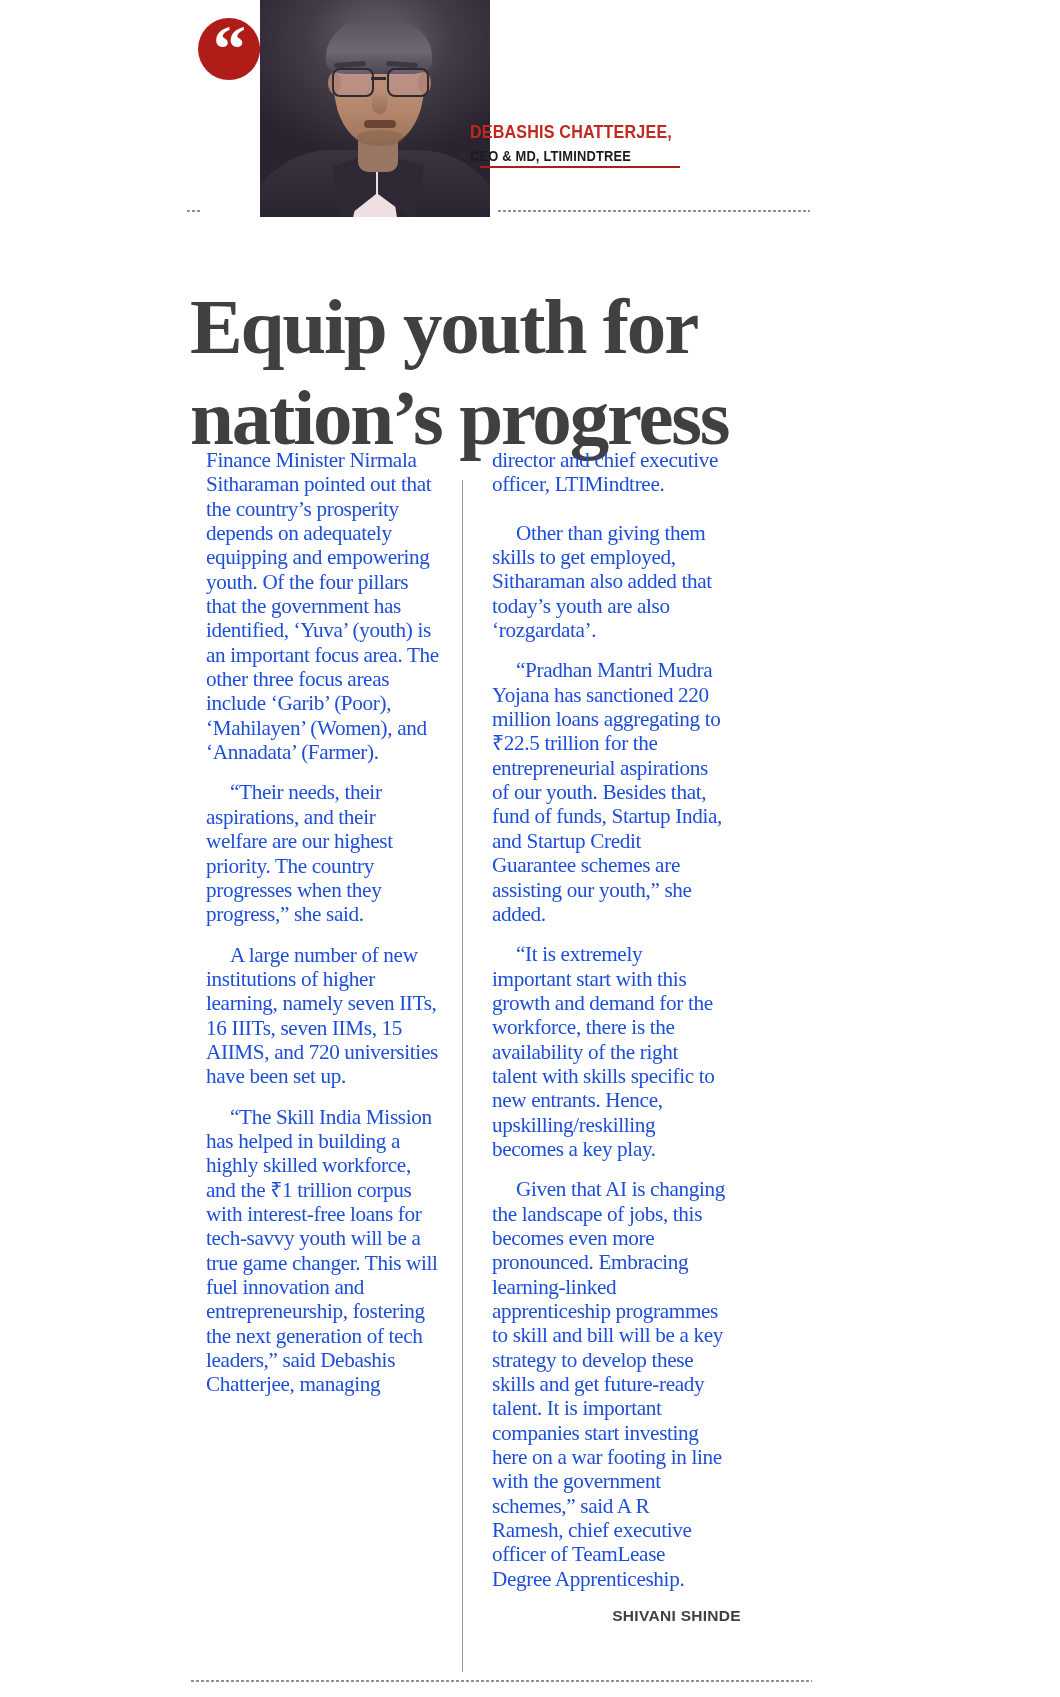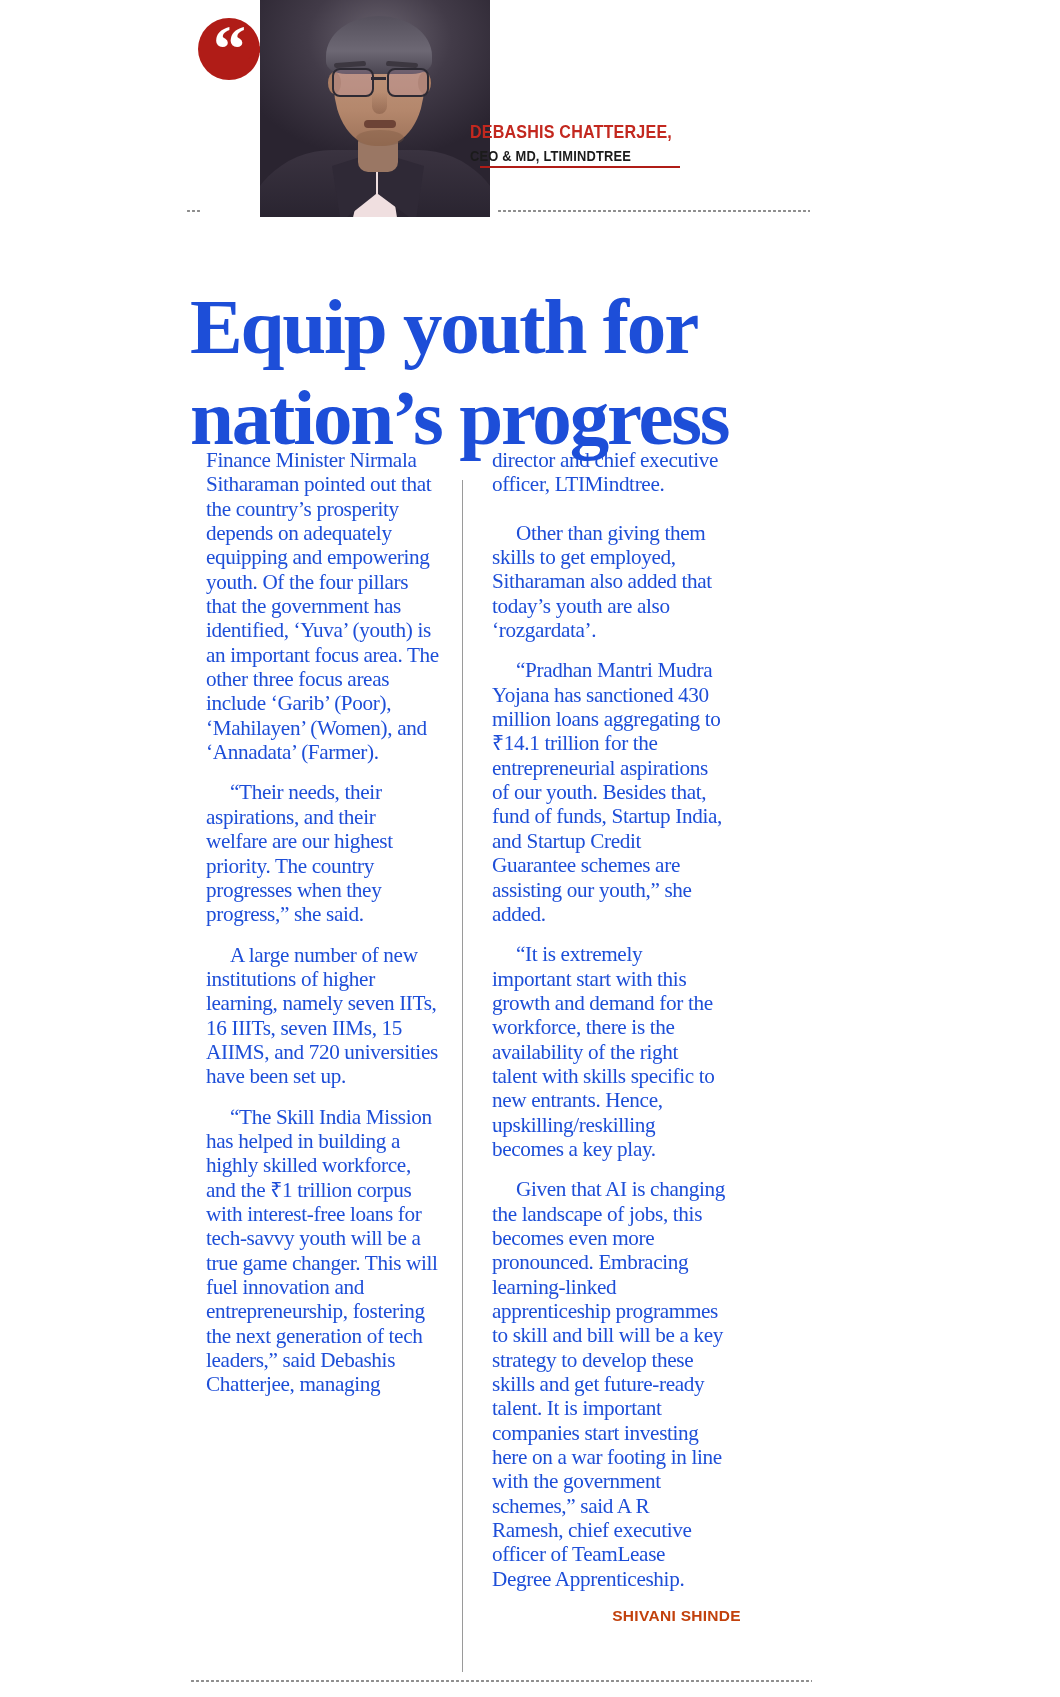--- a/index.html
+++ b/index.html
@@ -258,21 +258,21 @@
   #headline {
     position: absolute;
     left: 190px;
     top: 228px;
     width: 640px;
     font-family: "Liberation Serif", "DejaVu Serif", serif;
     font-weight: 700;
     font-size: 79px;
     line-height: 91px;
     letter-spacing: -2.2px;
-    color: #1d4ed8;
+    color: #404040;
   }
   #headline .hl-line { display: block; white-space: nowrap; }
 
   
   #body-wrap {
     position: absolute;
     left: 190px;
     top: 432px;
     width: 622px;
     height: 1240px;
@@ -305,21 +305,21 @@
   .column p.indent { text-indent: 24px; font-family: Liberation Serif, serif; }
   .column p.gap { margin-top: 24px; }
 
   #byline {
     margin-top: 6px;
     text-align: right;
     font-family: "Liberation Sans", "DejaVu Sans", sans-serif;
     font-size: 15.5px;
     font-weight: 700;
     letter-spacing: 0.3px;
-    color: #c2410c;
+    color: #404040;
     text-transform: uppercase;
   }
 </style>
 </head>
 <body>
 
 <div id="quote-block">
 
   <div id="quote-badge">
     <div class="bubble"></div>
@@ -373,20 +373,20 @@
   <div class="column" id="column-1">
     <p>Finance Minister Nirmala Sitharaman pointed out that the country’s prosperity depends on adequately equipping and empowering youth. Of the four pillars that the government has identified, ‘Yuva’ (youth) is an important focus area. The other three focus areas include ‘Garib’ (Poor), ‘Mahilayen’ (Women), and ‘Annadata’ (Farmer).</p>
     <p class="indent">“Their needs, their aspirations, and their welfare are our highest priority. The country progresses when they progress,” she said.</p>
     <p class="indent">A large number of new institutions of higher learning, namely seven IITs, 16 IIITs, seven IIMs, 15 AIIMS, and 720 universities have been set up.</p>
     <p class="indent">“The Skill India Mission has helped in building a highly skilled workforce, and the ₹1 trillion corpus with interest-free loans for tech-savvy youth will be a true game changer. This will fuel innovation and entrepreneurship, fostering the next generation of tech leaders,” said Debashis Chatterjee, managing</p>
   </div>
 
   <div class="column" id="column-2">
     <p>director and chief executive officer, LTIMindtree.</p>
     <p class="indent gap">Other than giving them skills to get employed, Sitharaman also added that today’s youth are also ‘rozgardata’.</p>
-    <p class="indent">“Pradhan Mantri Mudra Yojana has sanctioned 430 million loans aggregating to ₹14.1 trillion for the entrepreneurial aspirations of our youth. Besides that, fund of funds, Startup India, and Startup Credit Guarantee schemes are assisting our youth,” she added.</p>
+    <p class="indent">“Pradhan Mantri Mudra Yojana has sanctioned 220 million loans aggregating to ₹22.5 trillion for the entrepreneurial aspirations of our youth. Besides that, fund of funds, Startup India, and Startup Credit Guarantee schemes are assisting our youth,” she added.</p>
     <p class="indent">“It is extremely important start with this growth and demand for the workforce, there is the availability of the right talent with skills specific to new entrants. Hence, upskilling/reskilling becomes a key play.</p>
     <p class="indent">Given that AI is changing the landscape of jobs, this becomes even more pronounced. Embracing learning-linked apprenticeship programmes to skill and bill will be a key strategy to develop these skills and get future-ready talent. It is important companies start investing here on a war footing in line with the government schemes,” said A R Ramesh, chief executive officer of TeamLease Degree Apprenticeship.</p>
     <div id="byline">SHIVANI SHINDE</div>
   </div>
 </div>
 
 <div class="dotted-rule" id="rule-bottom"></div>
 
 </body></html>

